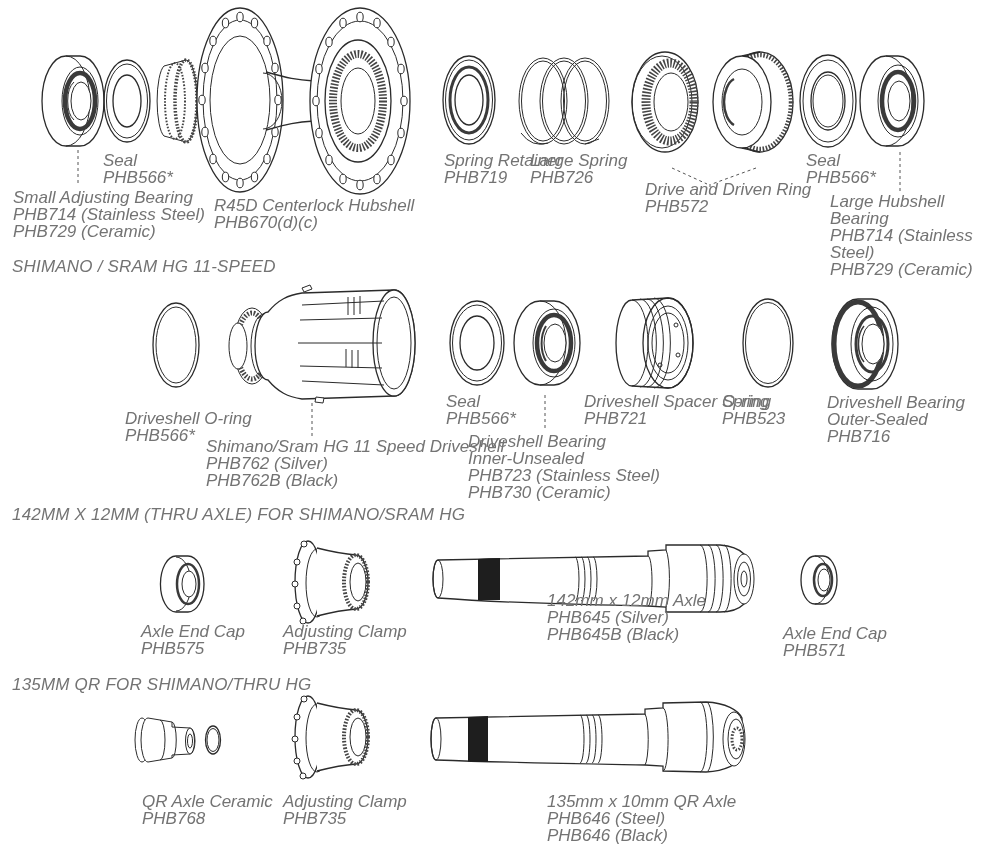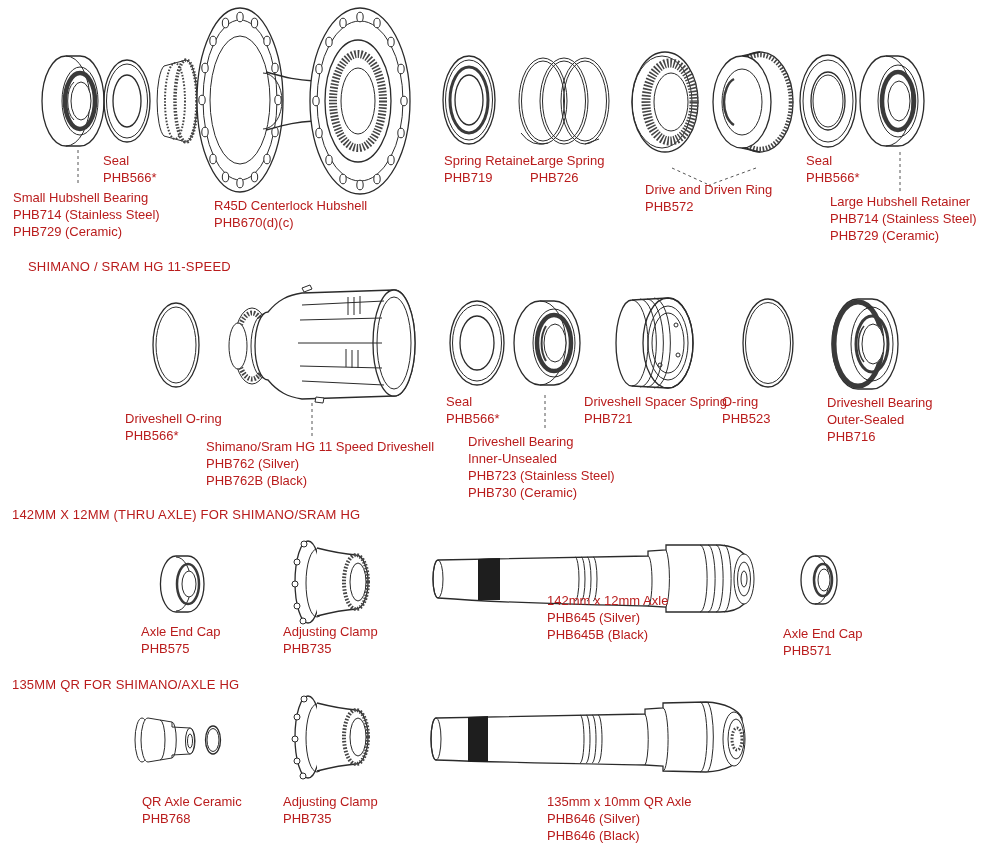--- a/index.html
+++ b/index.html
@@ -2,22 +2,22 @@
 <html><head>
 <meta charset="utf-8">
 <style>
   html,body{margin:0;padding:0}
   body{
     width:1000px;height:850px;position:relative;overflow:hidden;
     background:#ffffff;color:#231f20;
     font-family:"Liberation Sans",sans-serif;
   }
   .lbl{
-    position:absolute;font-size:13px;line-height:17px;
-    white-space:pre-line;color:#b91c1c;
+    position:absolute;font-size:17px;line-height:17px;
+    white-space:pre-line;color:#737373;font-style:italic;
   }
   .hdr{letter-spacing:.2px}
   svg.canvas{position:absolute;left:0;top:0}
   .s1{fill:none;stroke:#2b2b2b;stroke-width:1}
   .s13{fill:none;stroke:#2b2b2b;stroke-width:1.3}
   .w{fill:#ffffff;stroke:#2b2b2b;stroke-width:1.3}
   .w1{fill:#ffffff;stroke:#2b2b2b;stroke-width:1}
   .teeth{fill:none;stroke:#454545;stroke-dasharray:1.6 1.6}
   .dk{fill:none;stroke:#3a3a3a}
   .dash{fill:none;stroke:#555555;stroke-width:1;stroke-dasharray:3 3}
@@ -281,38 +281,38 @@
     <path class="dash" d="M78,150 L78,186"></path>
     <path class="dash" d="M672,168 L707,184 M756,168 L712,184 M710,184 L710,189"></path>
     <path class="dash" d="M900,152 L900,194"></path>
     <path class="dash" d="M312,403 L312,436"></path>
     <path class="dash" d="M545,395 L545,430"></path>
   </g>
 </svg>
 
 <div class="lbl" style="left:103px;top:152px">Seal
 PHB566*</div>
-<div class="lbl" style="left:13px;top:189px">Small Hubshell Bearing
+<div class="lbl" style="left:13px;top:189px">Small Adjusting Bearing
 PHB714 (Stainless Steel)
 PHB729 (Ceramic)</div>
 <div class="lbl" style="left:214px;top:197px">R45D Centerlock Hubshell
 PHB670(d)(c)</div>
 <div class="lbl" style="left:444px;top:152px">Spring Retainer
 PHB719</div>
 <div class="lbl" style="left:530px;top:152px">Large Spring
 PHB726</div>
 <div class="lbl" style="left:645px;top:181px">Drive and Driven Ring
 PHB572</div>
 <div class="lbl" style="left:806px;top:152px">Seal
 PHB566*</div>
-<div class="lbl" style="left:830px;top:193px">Large Hubshell Retainer
+<div class="lbl" style="left:830px;top:193px">Large Hubshell Bearing
 PHB714 (Stainless Steel)
 PHB729 (Ceramic)</div>
 
-<div class="lbl hdr" style="left:28px;top:258px">SHIMANO / SRAM HG 11-SPEED</div>
+<div class="lbl hdr" style="left:12px;top:258px">SHIMANO / SRAM HG 11-SPEED</div>
 <div class="lbl" style="left:125px;top:410px">Driveshell O-ring
 PHB566*</div>
 <div class="lbl" style="left:206px;top:438px">Shimano/Sram HG 11 Speed Driveshell
 PHB762 (Silver)
 PHB762B (Black)</div>
 <div class="lbl" style="left:446px;top:393px">Seal
 PHB566*</div>
 <div class="lbl" style="left:468px;top:433px">Driveshell Bearing
 Inner-Unsealed
 PHB723 (Stainless Steel)
@@ -329,20 +329,20 @@
 <div class="lbl" style="left:141px;top:623px">Axle End Cap
 PHB575</div>
 <div class="lbl" style="left:283px;top:623px">Adjusting Clamp
 PHB735</div>
 <div class="lbl" style="left:547px;top:592px">142mm x 12mm Axle
 PHB645 (Silver)
 PHB645B (Black)</div>
 <div class="lbl" style="left:783px;top:625px">Axle End Cap
 PHB571</div>
 
-<div class="lbl hdr" style="left:12px;top:676px">135MM QR FOR SHIMANO/AXLE HG</div>
+<div class="lbl hdr" style="left:12px;top:676px">135MM QR FOR SHIMANO/THRU HG</div>
 <div class="lbl" style="left:142px;top:793px">QR Axle Ceramic
 PHB768</div>
 <div class="lbl" style="left:283px;top:793px">Adjusting Clamp
 PHB735</div>
 <div class="lbl" style="left:547px;top:793px">135mm x 10mm QR Axle
-PHB646 (Silver)
+PHB646 (Steel)
 PHB646 (Black)</div>
 
 </body></html>

